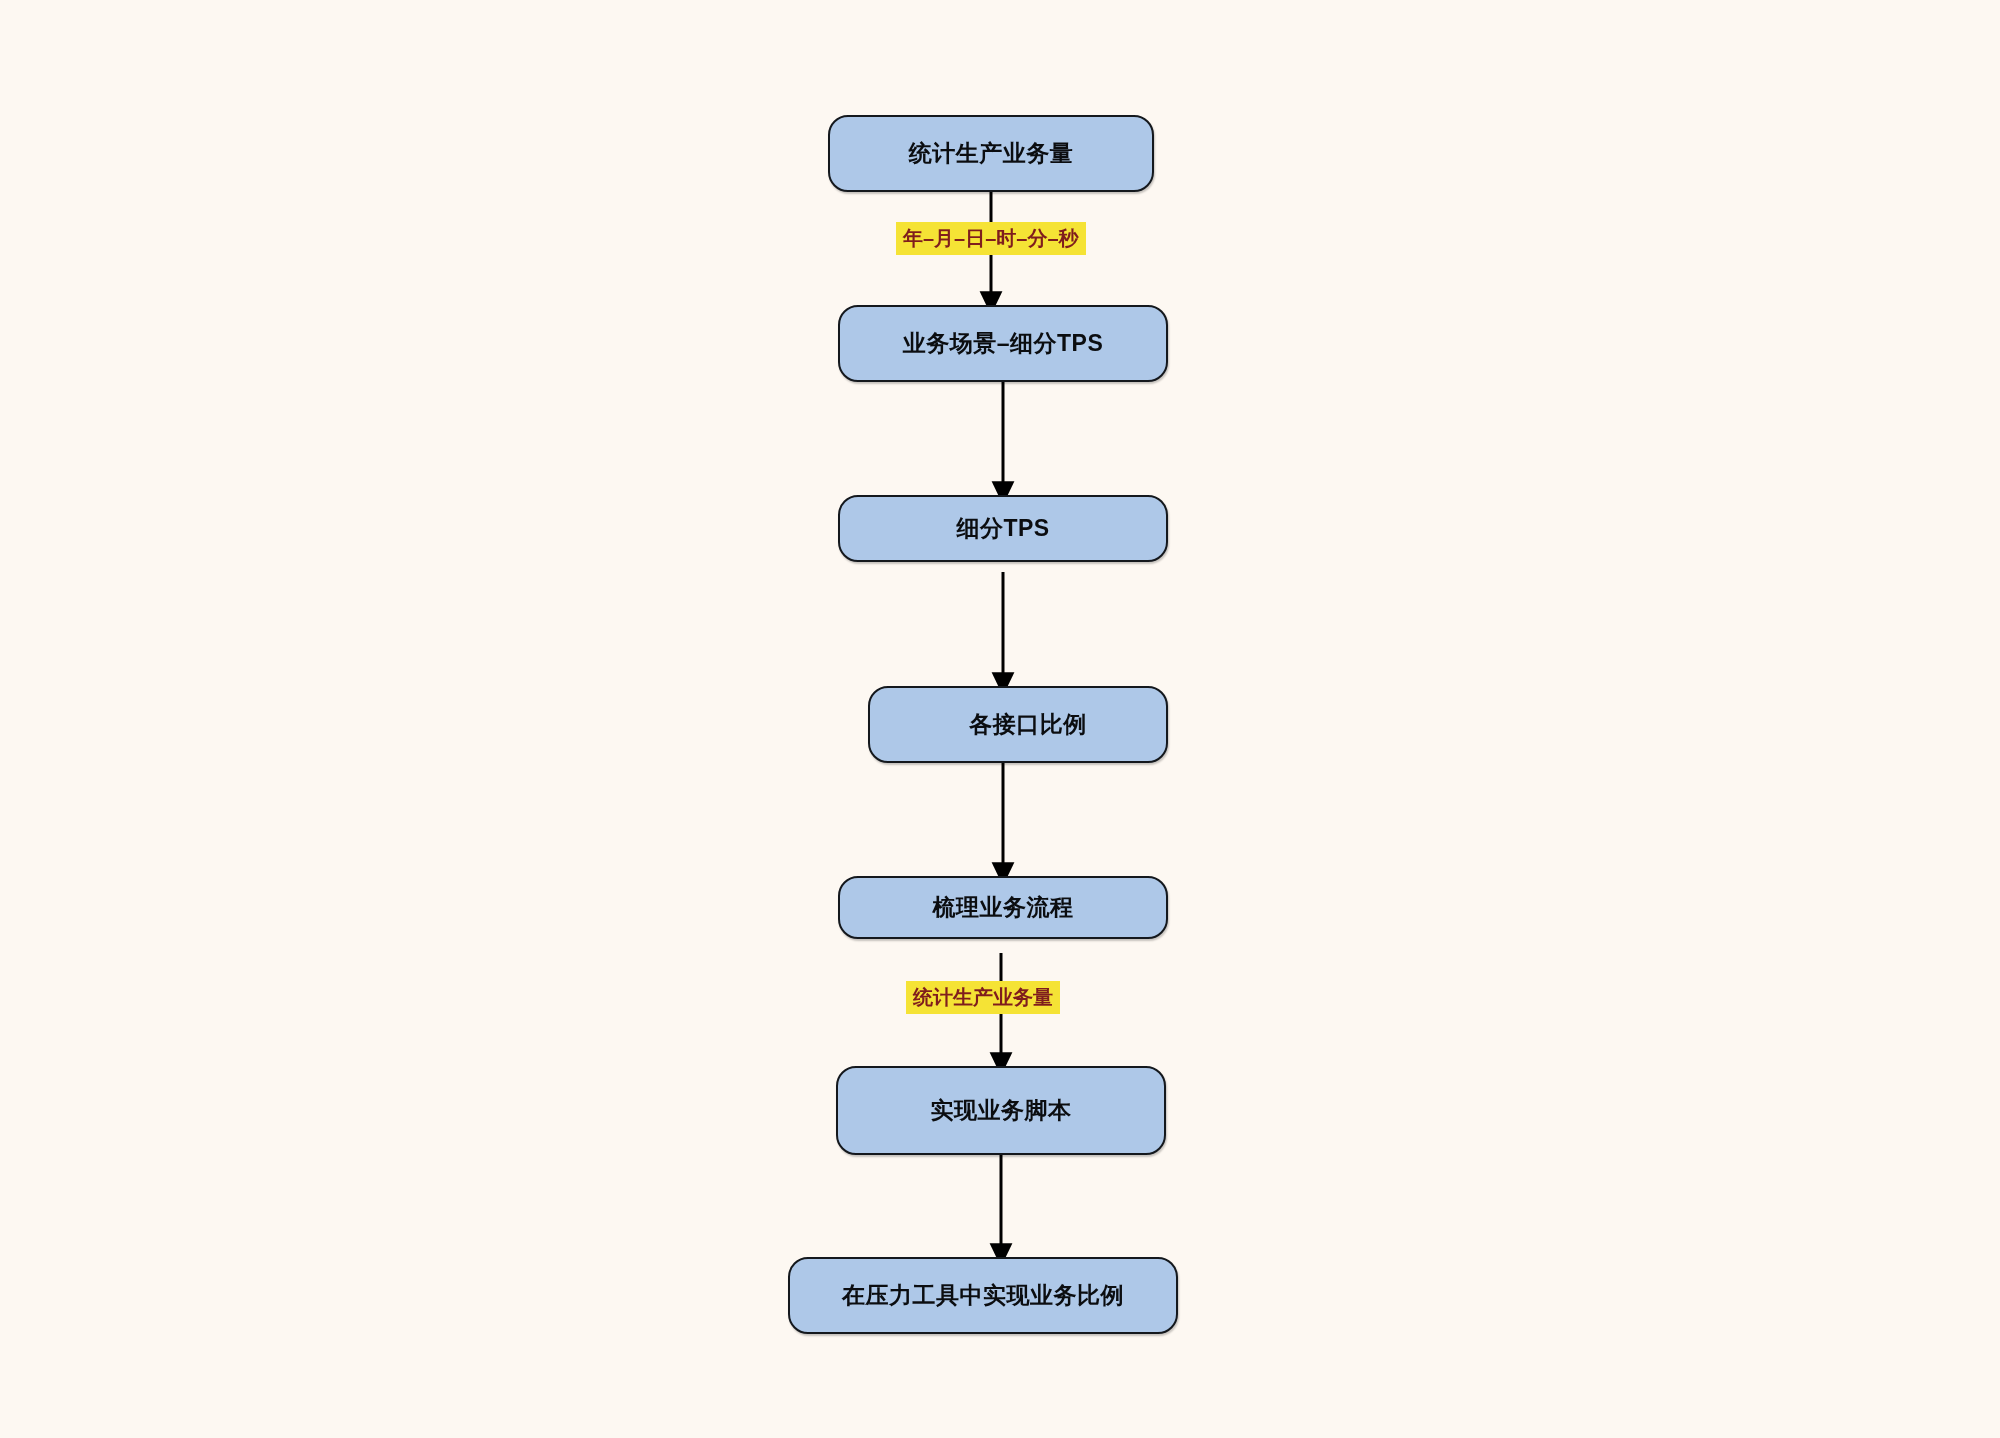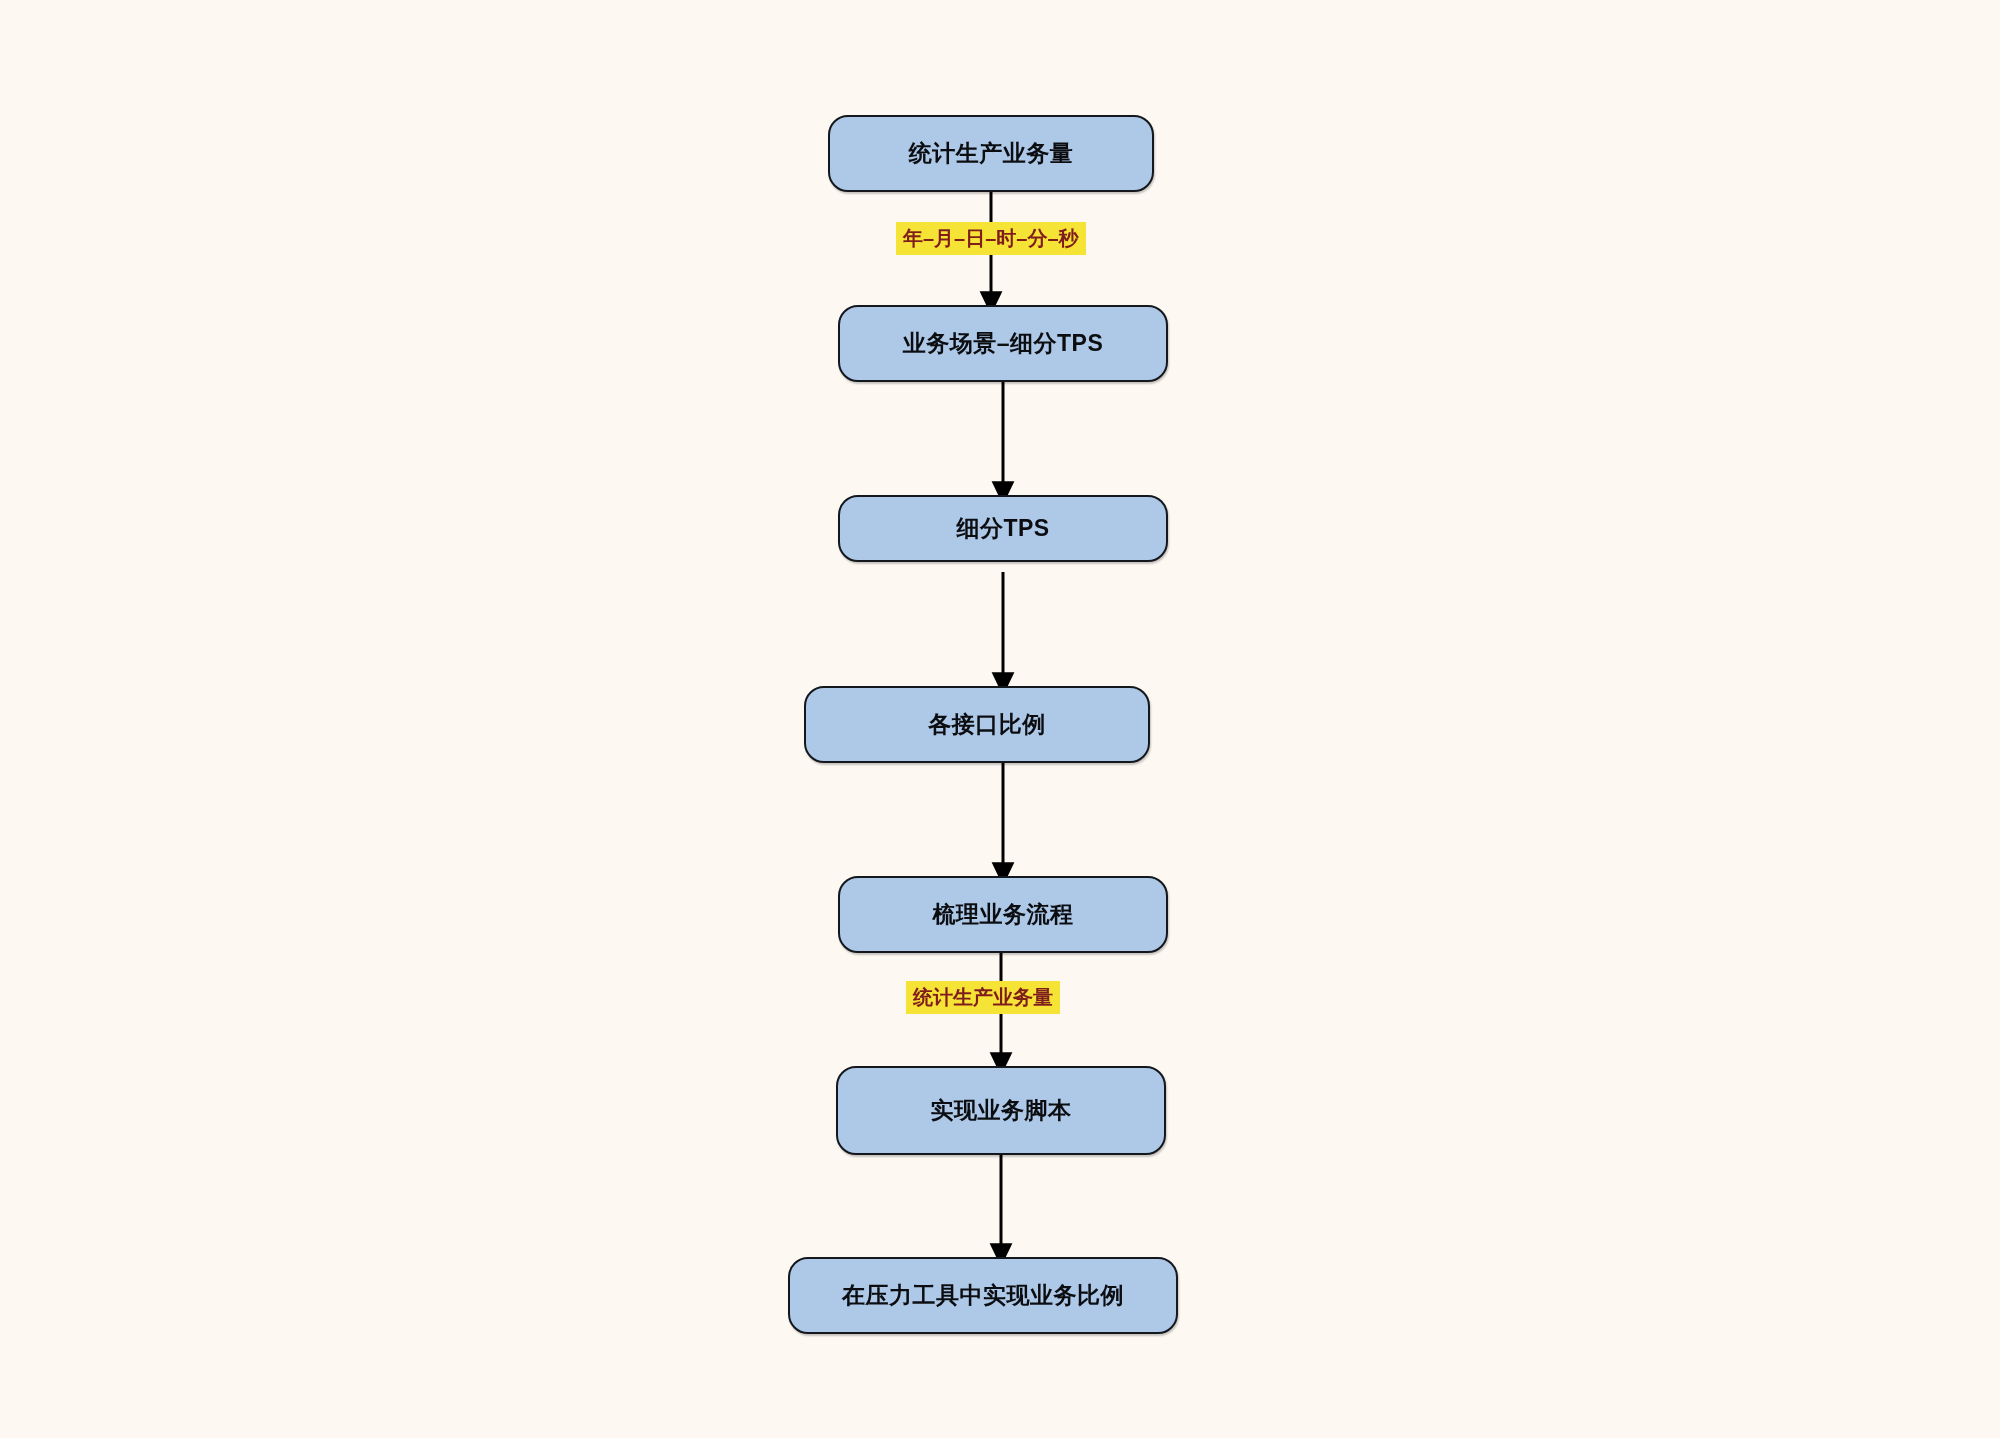--- a/index.html
+++ b/index.html
@@ -79,24 +79,24 @@
   <div id="node-layer">
       <div class="node" style="left: 828px; top: 115px; width: 326px; height: 77px;">
         <span>统计生产业务量</span>
       </div>
       <div class="node" style="left: 838px; top: 305px; width: 330px; height: 77px;">
         <span>业务场景–细分TPS</span>
       </div>
       <div class="node" style="left: 838px; top: 495px; width: 330px; height: 67px;">
         <span>细分TPS</span>
       </div>
-      <div class="node" style="left: 804px; top: 686px; width: 346px; height: 77px; padding-left: 20px;">
+      <div class="node" style="left: 868px; top: 686px; width: 300px; height: 77px; padding-left: 20px;">
         <span>各接口比例</span>
       </div>
-      <div class="node" style="left: 838px; top: 876px; width: 330px; height: 77px; justify-content: center;">
+      <div class="node" style="left: 838px; top: 876px; width: 330px; height: 63px; justify-content: center;">
         <span>梳理业务流程</span>
       </div>
       <div class="node" style="left: 836px; top: 1066px; width: 330px; height: 89px;">
         <span>实现业务脚本</span>
       </div>
       <div class="node" style="left: 788px; top: 1257px; width: 390px; height: 77px;">
         <span>在压力工具中实现业务比例</span>
       </div>
     </div>
   <div id="label-layer">

